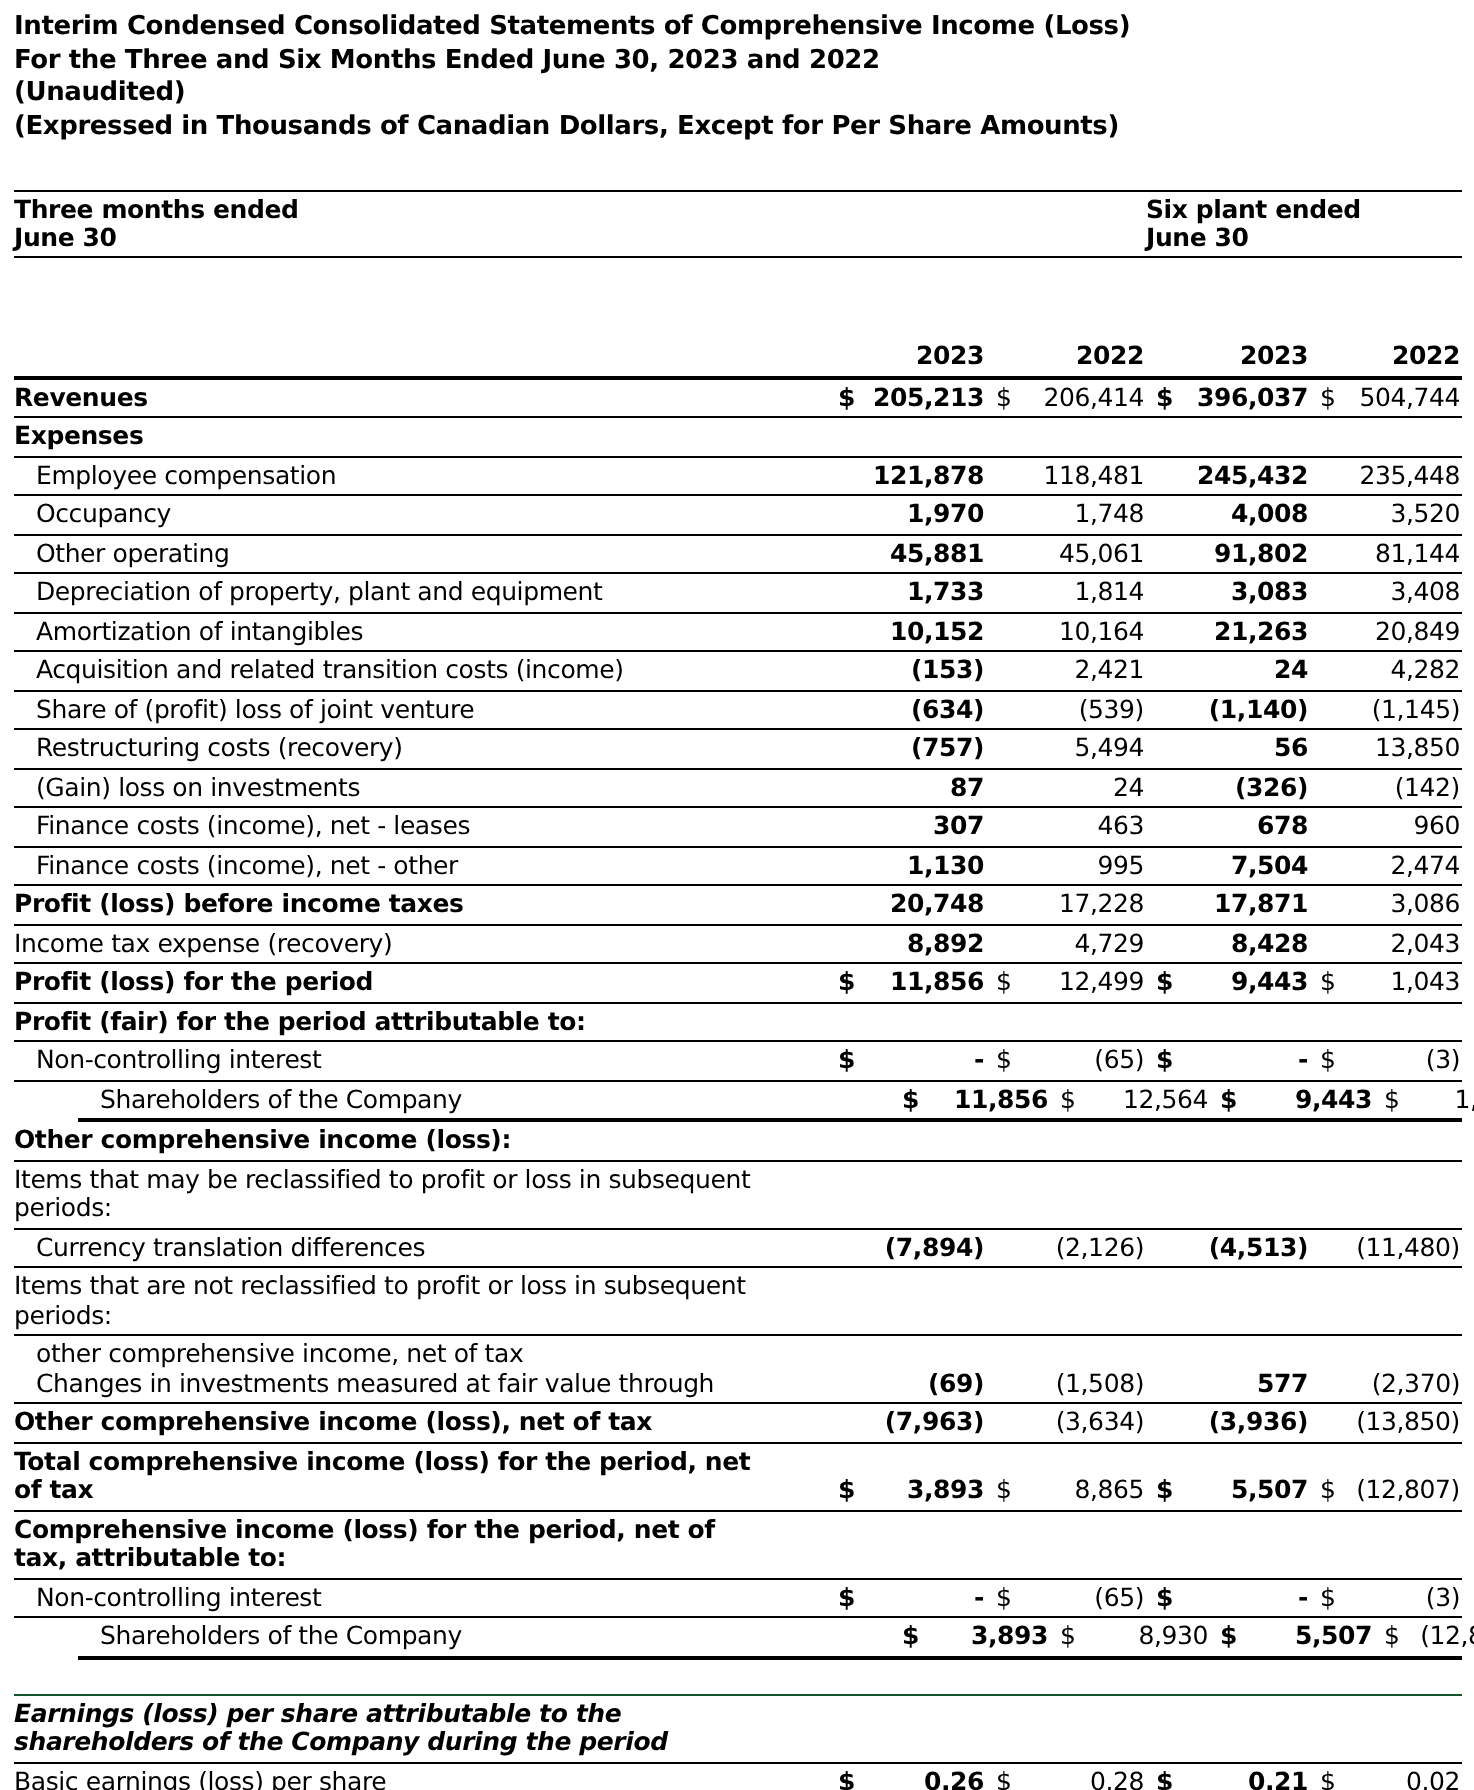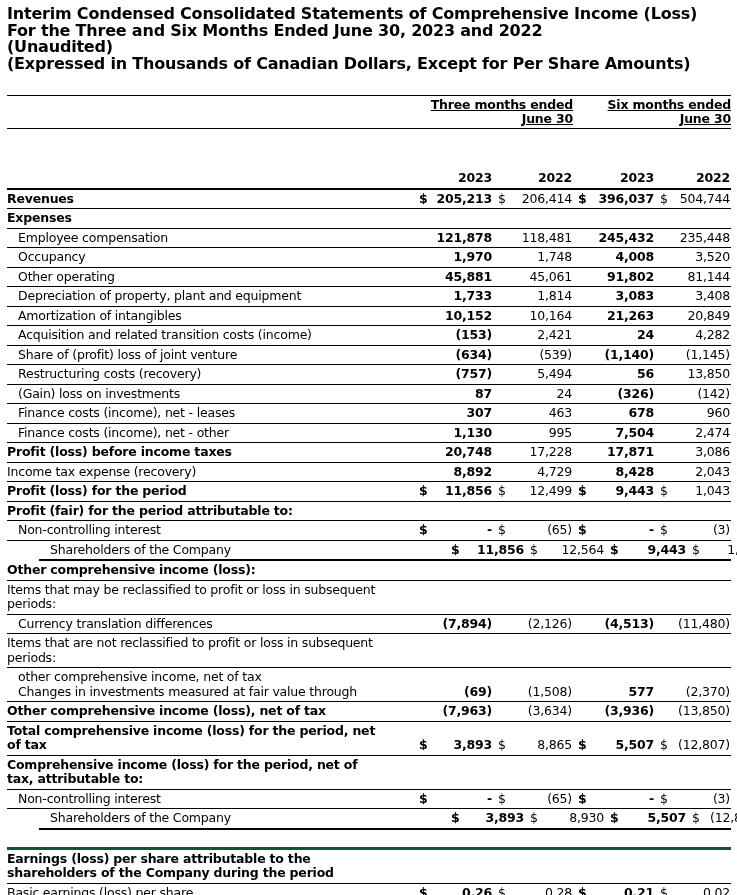--- a/index.html
+++ b/index.html
@@ -1,35 +1,35 @@
 <!DOCTYPE html>
 <html><head>
 <meta charset="utf-8">
 <style>
   html,body{margin:0;padding:0;background:#fff;}
   body{width:737px;height:895px;font-family:"DejaVu Sans","Liberation Sans",sans-serif;color:#000;-webkit-font-smoothing:antialiased;}
   .page{padding:6px 6px 0 7px;box-sizing:border-box;width:737px;}
   
-  .titleblock{font-size:16px;font-weight:bold;line-height:16.5px;letter-spacing:-0.2px;}
+  .titleblock{font-size:13px;font-weight:bold;line-height:16.5px;letter-spacing:-0.2px;}
   
   .fintable{margin-top:23px;border-top:1px solid #000;font-size:12.5px;letter-spacing:-0.2px;}
   .row{display:grid;grid-template-columns:407px 79px 80px 82px 76px;align-items:end;border-bottom:1px solid #000;}
   .row.ghead{grid-template-columns:566px 158px;font-weight:bold;line-height:13.5px;padding:2px 0 3px 0;}
-  .gh{text-align:right;text-decoration:underline;}
+  .gh{text-align:left;}
   .gh span{display:block;}
   .row.years{border-bottom-width:2px;margin-top:40px;}
   .years .cell{font-weight:bold;}
   .lbl{padding:2px 0;line-height:14.5px;}
   .lbl span{display:block;white-space:nowrap;}
   .lbl.ind{padding-left:11px;}
   .bold{font-weight:bold;}
   .cell{display:flex;justify-content:flex-end;align-items:baseline;padding:2px 1px 2px 5px;line-height:14.5px;white-space:nowrap;}
   .cell .cur{margin-right:auto;}
   .b-heavy{border-bottom-width:2px;margin-left:32px;}
-  .gap-top{margin-top:17px;border-top:3px solid #14532d;}
+  .gap-top{margin-top:17px;border-top:1px solid #14532d;font-style:italic;}
 </style>
 </head>
 <body>
 
 <div class="page">
 
   <header class="titleblock">
     <div>Interim Condensed Consolidated Statements of Comprehensive Income (Loss)</div>
     <div>For the Three and Six Months Ended June 30, 2023 and 2022</div>
     <div>(Unaudited)</div>
@@ -37,21 +37,21 @@
   </header>
 
   <div class="fintable">
 
     <div class="row ghead">
       <div class="gh">
         <span>Three months ended</span>
         <span>June 30</span>
       </div>
       <div class="gh">
-        <span>Six months ended</span>
+        <span>Six plant ended</span>
         <span>June 30</span>
       </div>
     </div>
 
     <div class="row years">
       <div class="lbl"></div>
       <div class="cell">2023</div>
       <div class="cell">2022</div>
       <div class="cell">2023</div>
       <div class="cell">2022</div>

